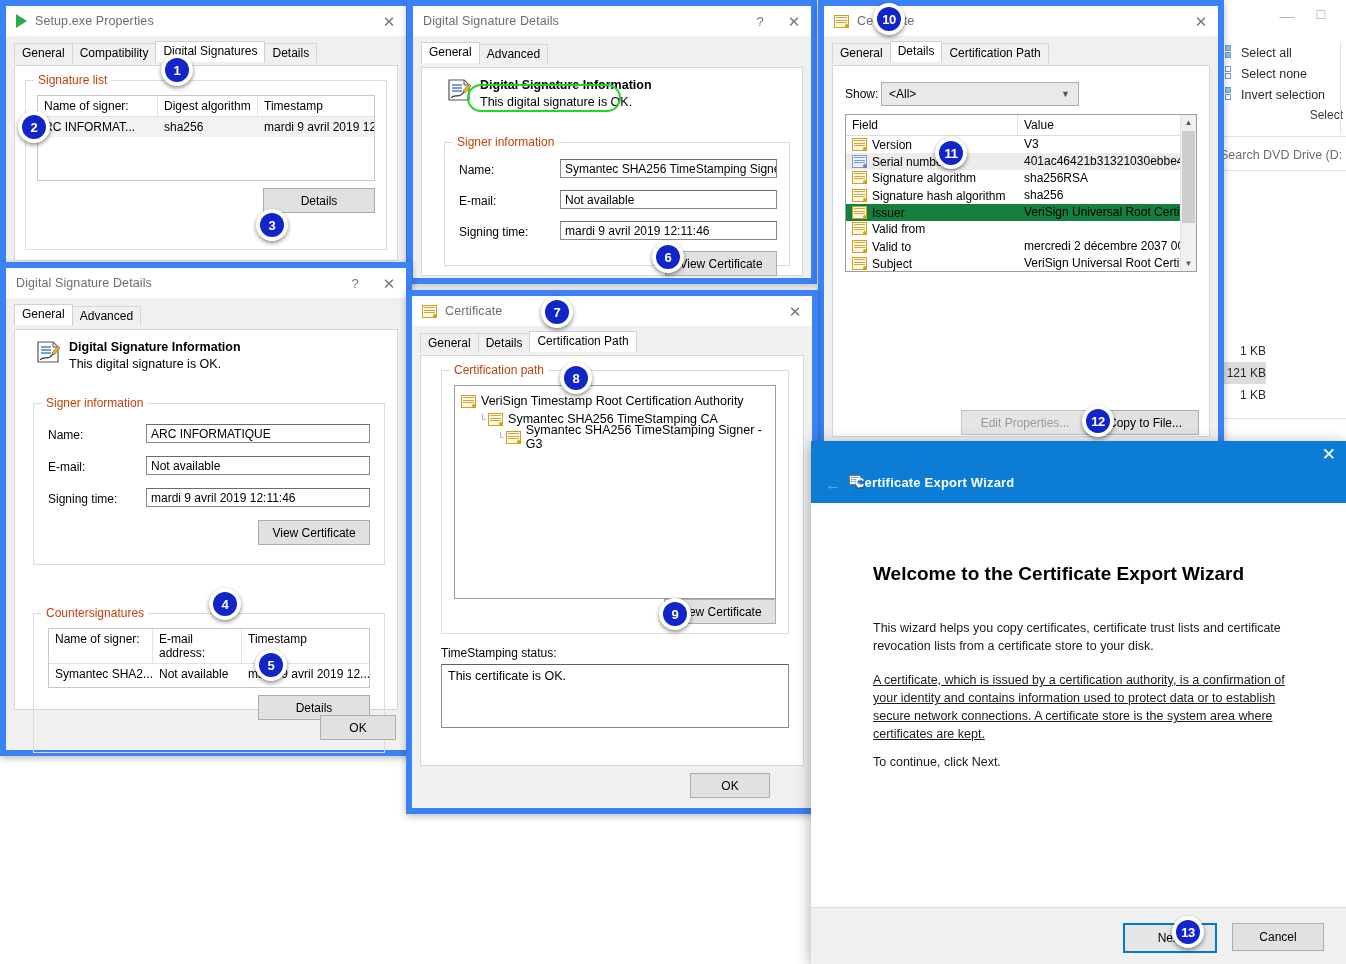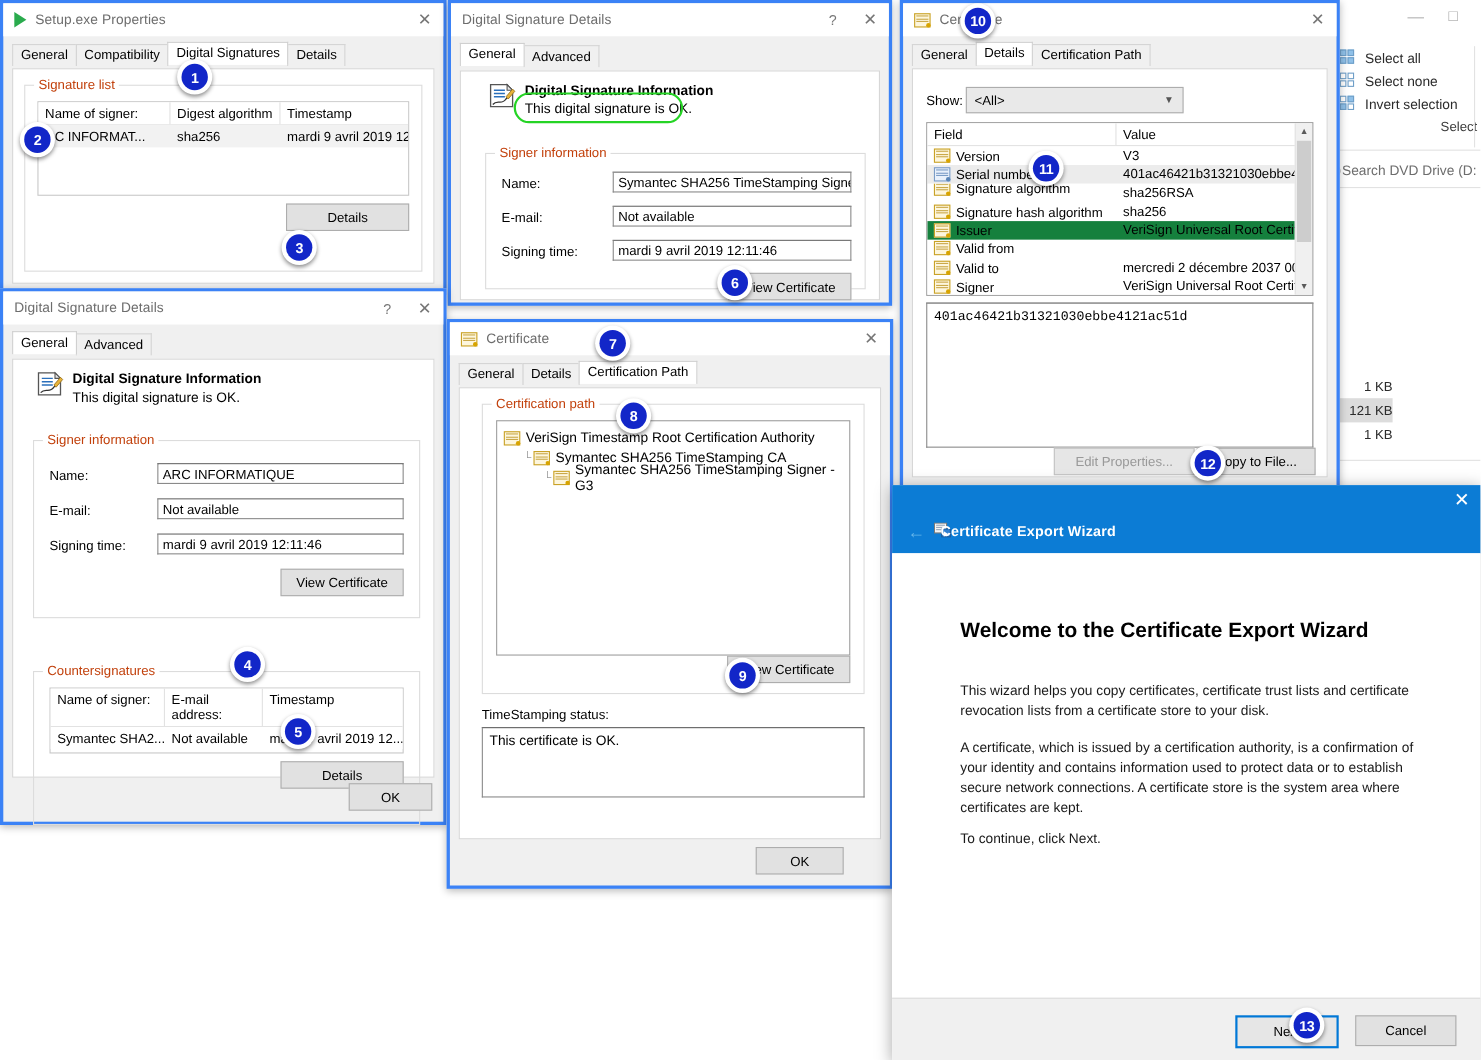--- a/index.html
+++ b/index.html
@@ -3,21 +3,21 @@
 <meta charset="utf-8">
 <style>
   html,body{margin:0;padding:0;}
   body{
     width:1346px;height:964px;position:relative;overflow:hidden;
     background:#ffffff;
     font-family:"Liberation Sans","DejaVu Sans",sans-serif;
     font-size:12px;color:#000;
     -webkit-font-smoothing:antialiased;
   }
-  .win{position:absolute;background:#f0f0f0;border:3px solid #3b82f6;box-shadow:0 2px 7px rgba(0,0,0,.28);}
+  .win{position:absolute;background:#f0f0f0;border:6px solid #3b82f6;box-shadow:0 2px 7px rgba(0,0,0,.28);}
   .titlebar{height:30px;background:#ffffff;display:flex;align-items:center;padding:0 0 0 10px;position:relative;}
   .titlebar .tt{font-size:12.5px;color:#6d6d6d;letter-spacing:.1px;}
   .titlebar .tbtns{position:absolute;right:0;top:0;height:30px;display:flex;align-items:center;}
   .tbtn{width:34px;height:30px;display:flex;align-items:center;justify-content:center;color:#767676;font-size:15px;line-height:1;cursor:default;}
   .tbtn.q{font-size:13px;}
   .tabs{display:flex;align-items:flex-end;height:20px;padding-left:8px;position:relative;z-index:3;}
   .tab{font-size:12px;padding:2px 7px 3px 7px;border:1px solid #d5d5d5;border-bottom:none;background:#f0f0f0;color:#000;margin-right:-1px;position:relative;top:1px;}
   .tab.active{background:#ffffff;border-color:#d0d0d0;padding-bottom:4px;top:0;z-index:4;}
   .pane{background:#ffffff;border:1px solid #d7d7d7;position:relative;}
   .group{border:1px solid #dcdcdc;position:absolute;}
@@ -233,21 +233,21 @@
               <div style="flex:1;padding:1px 6px;">V3</div>
             </div>
             <div class="lvrow" style="background: rgb(236, 236, 236); height: 17px;">
               <div style="width:172px;display:flex;align-items:center;padding:1px 6px;">
                 <span class="certico blue" style="margin-right:5px;"></span>
                 <span>Serial number</span>
               </div>
               <div style="flex:1;padding:1px 6px;">401ac46421b31321030ebbe4...</div>
             </div>
             <div class="lvrow" style="background: rgb(255, 255, 255); height: 17px;">
-              <div style="width:172px;display:flex;align-items:flex-end;padding:11px 6px;">
+              <div style="width:172px;display:flex;align-items:flex-start;padding:1px 6px;">
                 <span class="certico" style="margin-right:5px;"></span>
                 <span>Signature algorithm</span>
               </div>
               <div style="flex:1;padding:1px 6px;">sha256RSA</div>
             </div>
             <div class="lvrow" style="background: rgb(255, 255, 255); height: 17px;">
               <div style="width:172px;display:flex;align-items:center;padding:1px 6px;">
                 <span class="certico" style="margin-right:5px;"></span>
                 <span>Signature hash algorithm</span>
               </div>
@@ -270,35 +270,31 @@
             <div class="lvrow" style="background: rgb(255, 255, 255); height: 17px;">
               <div style="width:172px;display:flex;align-items:center;padding:1px 6px;">
                 <span class="certico" style="margin-right:5px;"></span>
                 <span>Valid to</span>
               </div>
               <div style="flex:1;padding:1px 6px;">mercredi 2 décembre 2037 00:...</div>
             </div>
             <div class="lvrow" style="background: rgb(255, 255, 255); height: 17px;">
               <div style="width:172px;display:flex;align-items:center;padding:1px 6px;">
                 <span class="certico" style="margin-right:5px;"></span>
-                <span>Signer</span>
+                <span>Subject</span>
               </div>
               <div style="flex:1;padding:1px 6px;">VeriSign Universal Root Certifi</div>
             </div>
           </div>
       </div>
       <div class="scrollv">
         <div class="ar" style="top:0;">▲</div>
         <div class="thumb" style="top:16px;height:92px;"></div>
         <div class="ar" style="bottom:0;">▼</div>
       </div>
-    </div>
-    <div style="position:absolute;left:12px;top:212px;right:12px;height:120px;border:1px solid #8a8a8a;border-top-color:#5f5f5f;background:#fff;padding:5px 6px;
-                font-family:'Liberation Mono','DejaVu Sans Mono',monospace;font-size:12px;">
-      <span>401ac46421b31321030ebbe4121ac51d</span>
     </div>
     <div class="btn dis" style="position:absolute;left:128px;top:344px;width:126px;height:23px;">Edit Properties...</div>
     <div class="btn" style="position:absolute;left:258px;top:344px;width:106px;height:23px;">Copy to File...</div>
   </div>
 </div>
 
 <div class="win" style="left:0;top:262px;width:400px;height:482px;">
   <div class="titlebar">
     <span class="tt">Digital Signature Details</span>
     <div class="tbtns">
@@ -414,21 +410,21 @@
         <rect x="7" y="6" width="8" height="7" fill="#2f7fd0" stroke="#1d5d9e"></rect>
         <polygon points="9,8 13,10.5 9,13" fill="#fff"></polygon>
       </svg>
     </span>
     <span class="wt">Certificate Export Wizard</span>
     <span class="wx">✕</span>
   </div>
   <div class="wizbody">
     <div class="wizh1" style="position:absolute;left:62px;top:60px;right:40px;">Welcome to the Certificate Export Wizard</div>
     <div class="wizp" style="position:absolute;left:62px;top:116px;right:42px;">This wizard helps you copy certificates, certificate trust lists and certificate revocation lists from a certificate store to your disk.</div>
-    <div class="wizp" style="position:absolute;left:62px;top:168px;right:60px;">A certificate, which is issued by a certification authority, is a confirmation of your identity and contains information used to protect data or to establish secure network connections. A certificate store is the system area where certificates are kept.</div>
+    <div class="wizp" style="position:absolute;left:62px;top:168px;right:60px;text-decoration:underline;">A certificate, which is issued by a certification authority, is a confirmation of your identity and contains information used to protect data or to establish secure network connections. A certificate store is the system area where certificates are kept.</div>
     <div class="wizp" style="position:absolute;left:62px;top:250px;right:42px;">To continue, click Next.</div>
   </div>
   <div class="wizfoot">
     <div class="btn defbtn" style="position:absolute;right:129px;top:15px;width:90px;height:26px;">Next</div>
     <div class="btn" style="position:absolute;right:22px;top:15px;width:90px;height:26px;">Cancel</div>
   </div>
 </div>
 
 <div id="badge-layer">
     <div class="badge" style="left: 161px; top: 54px;">

